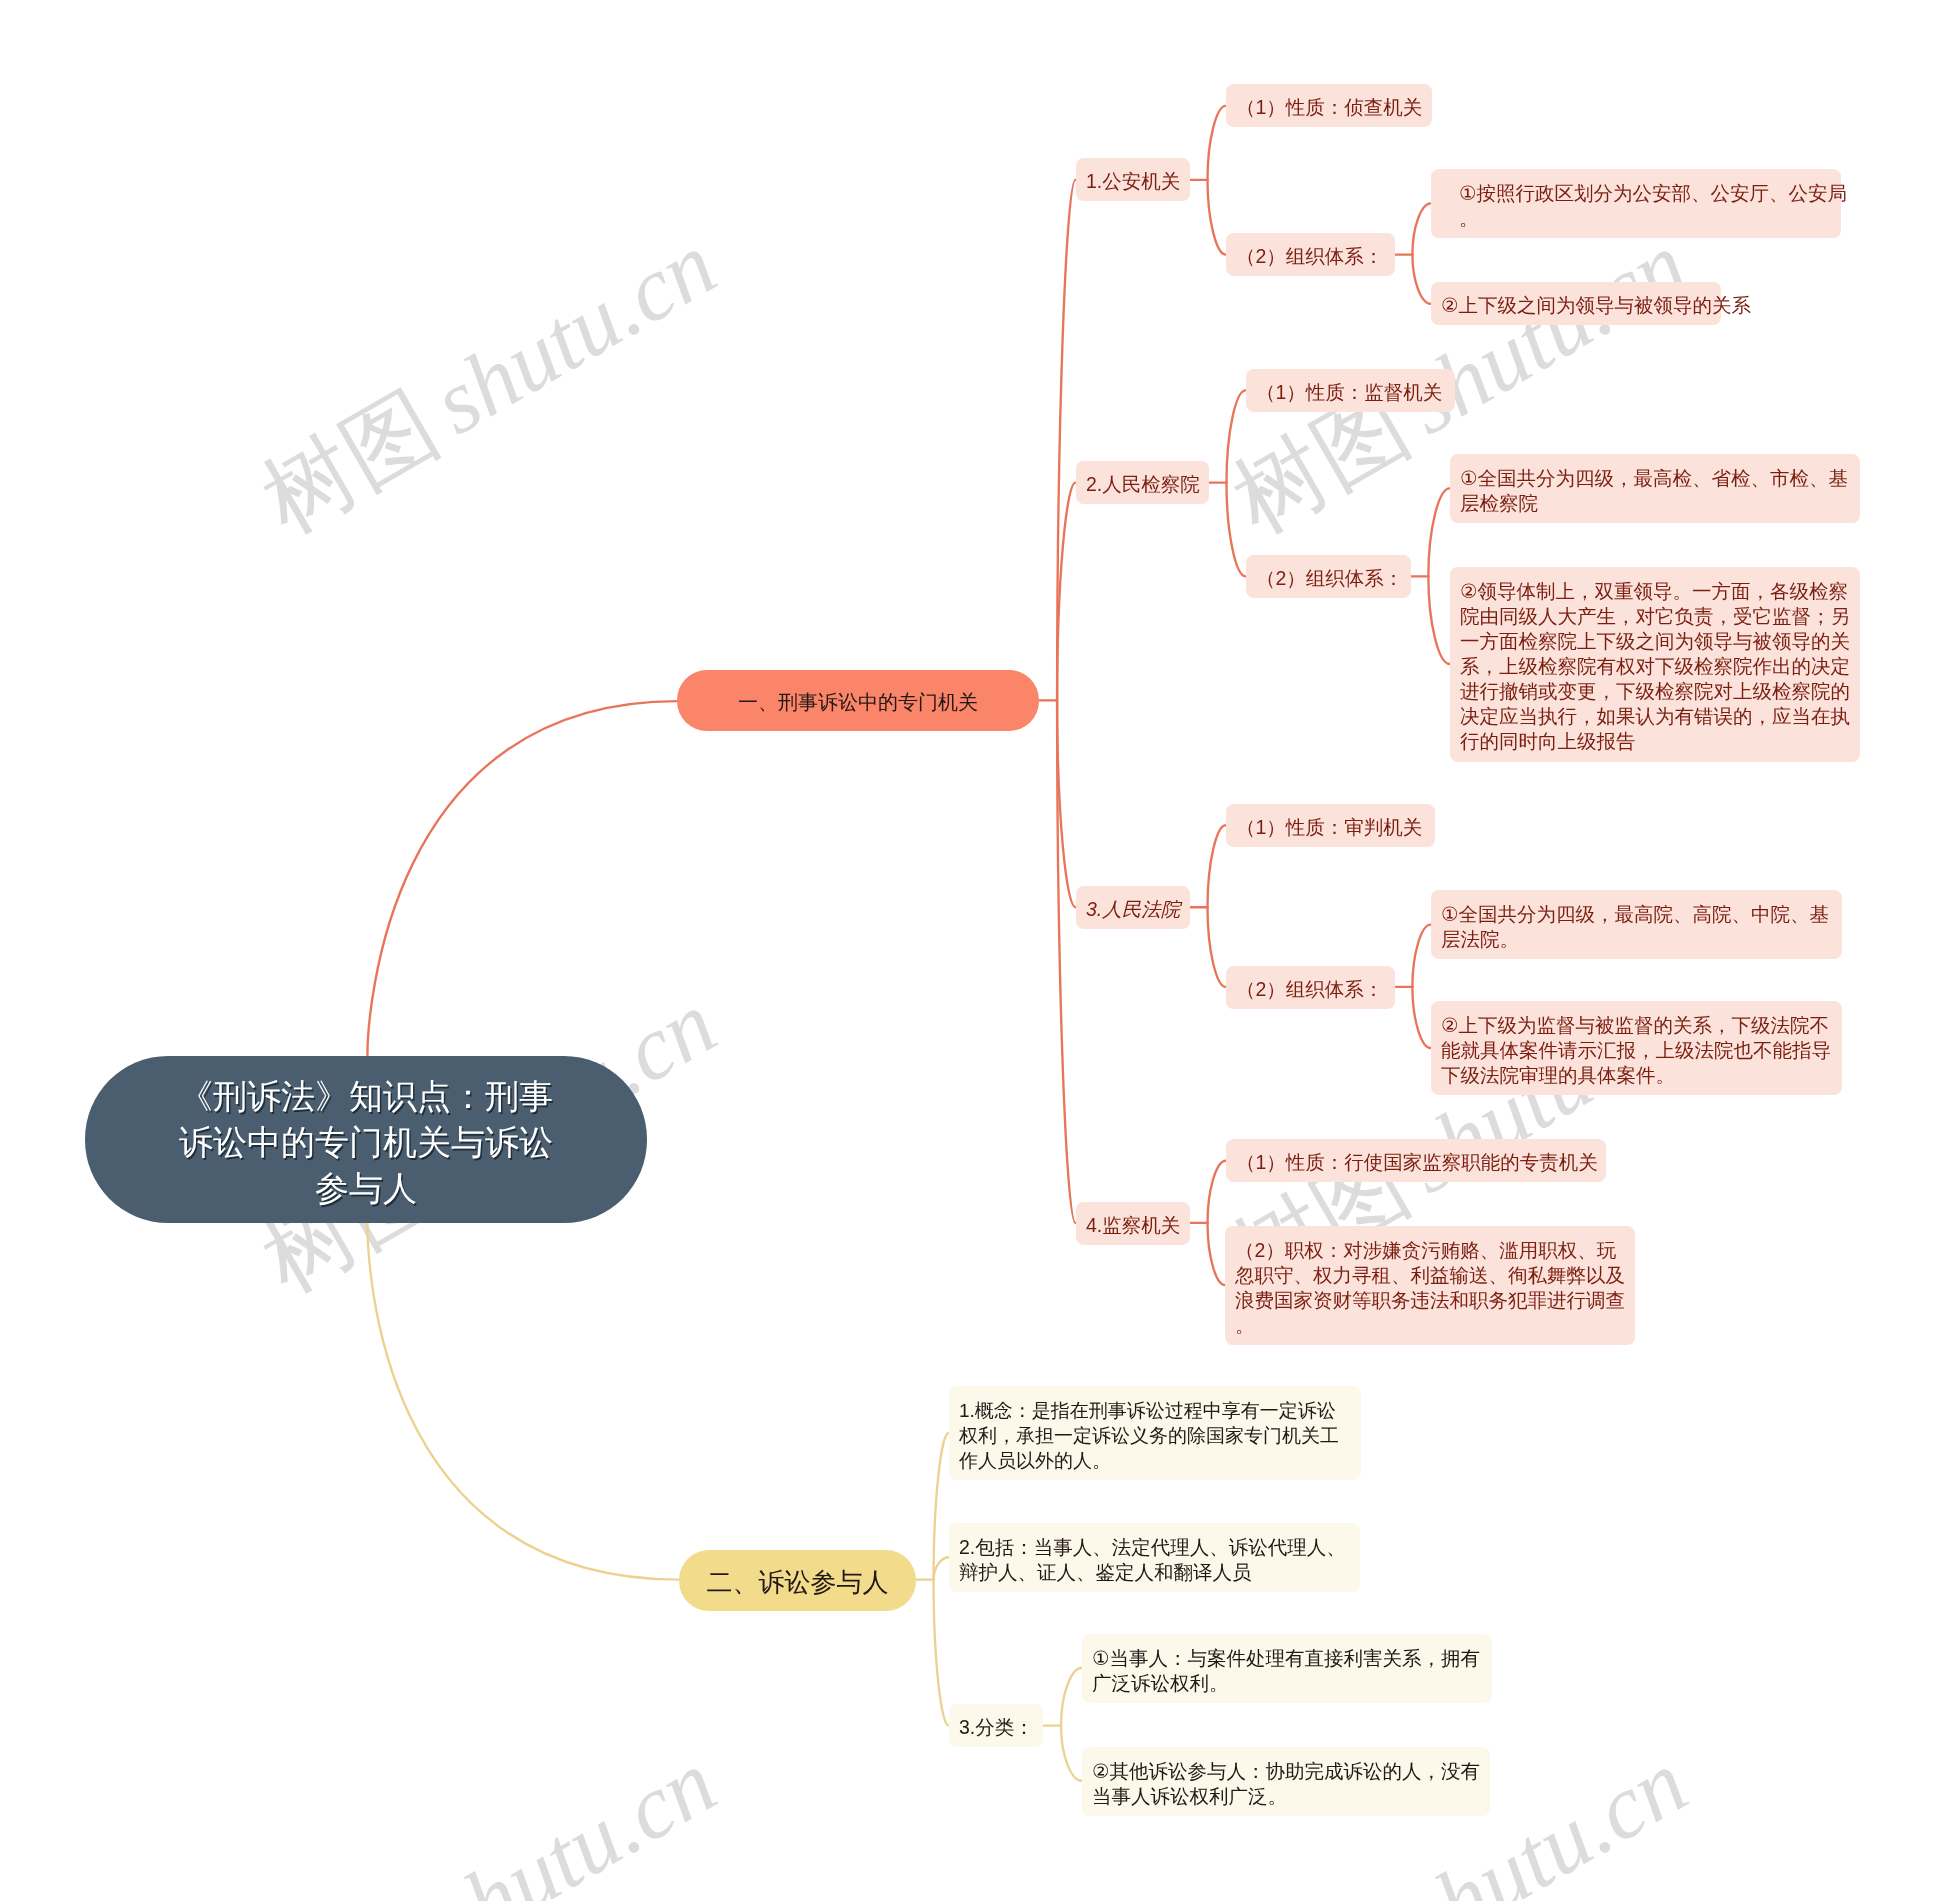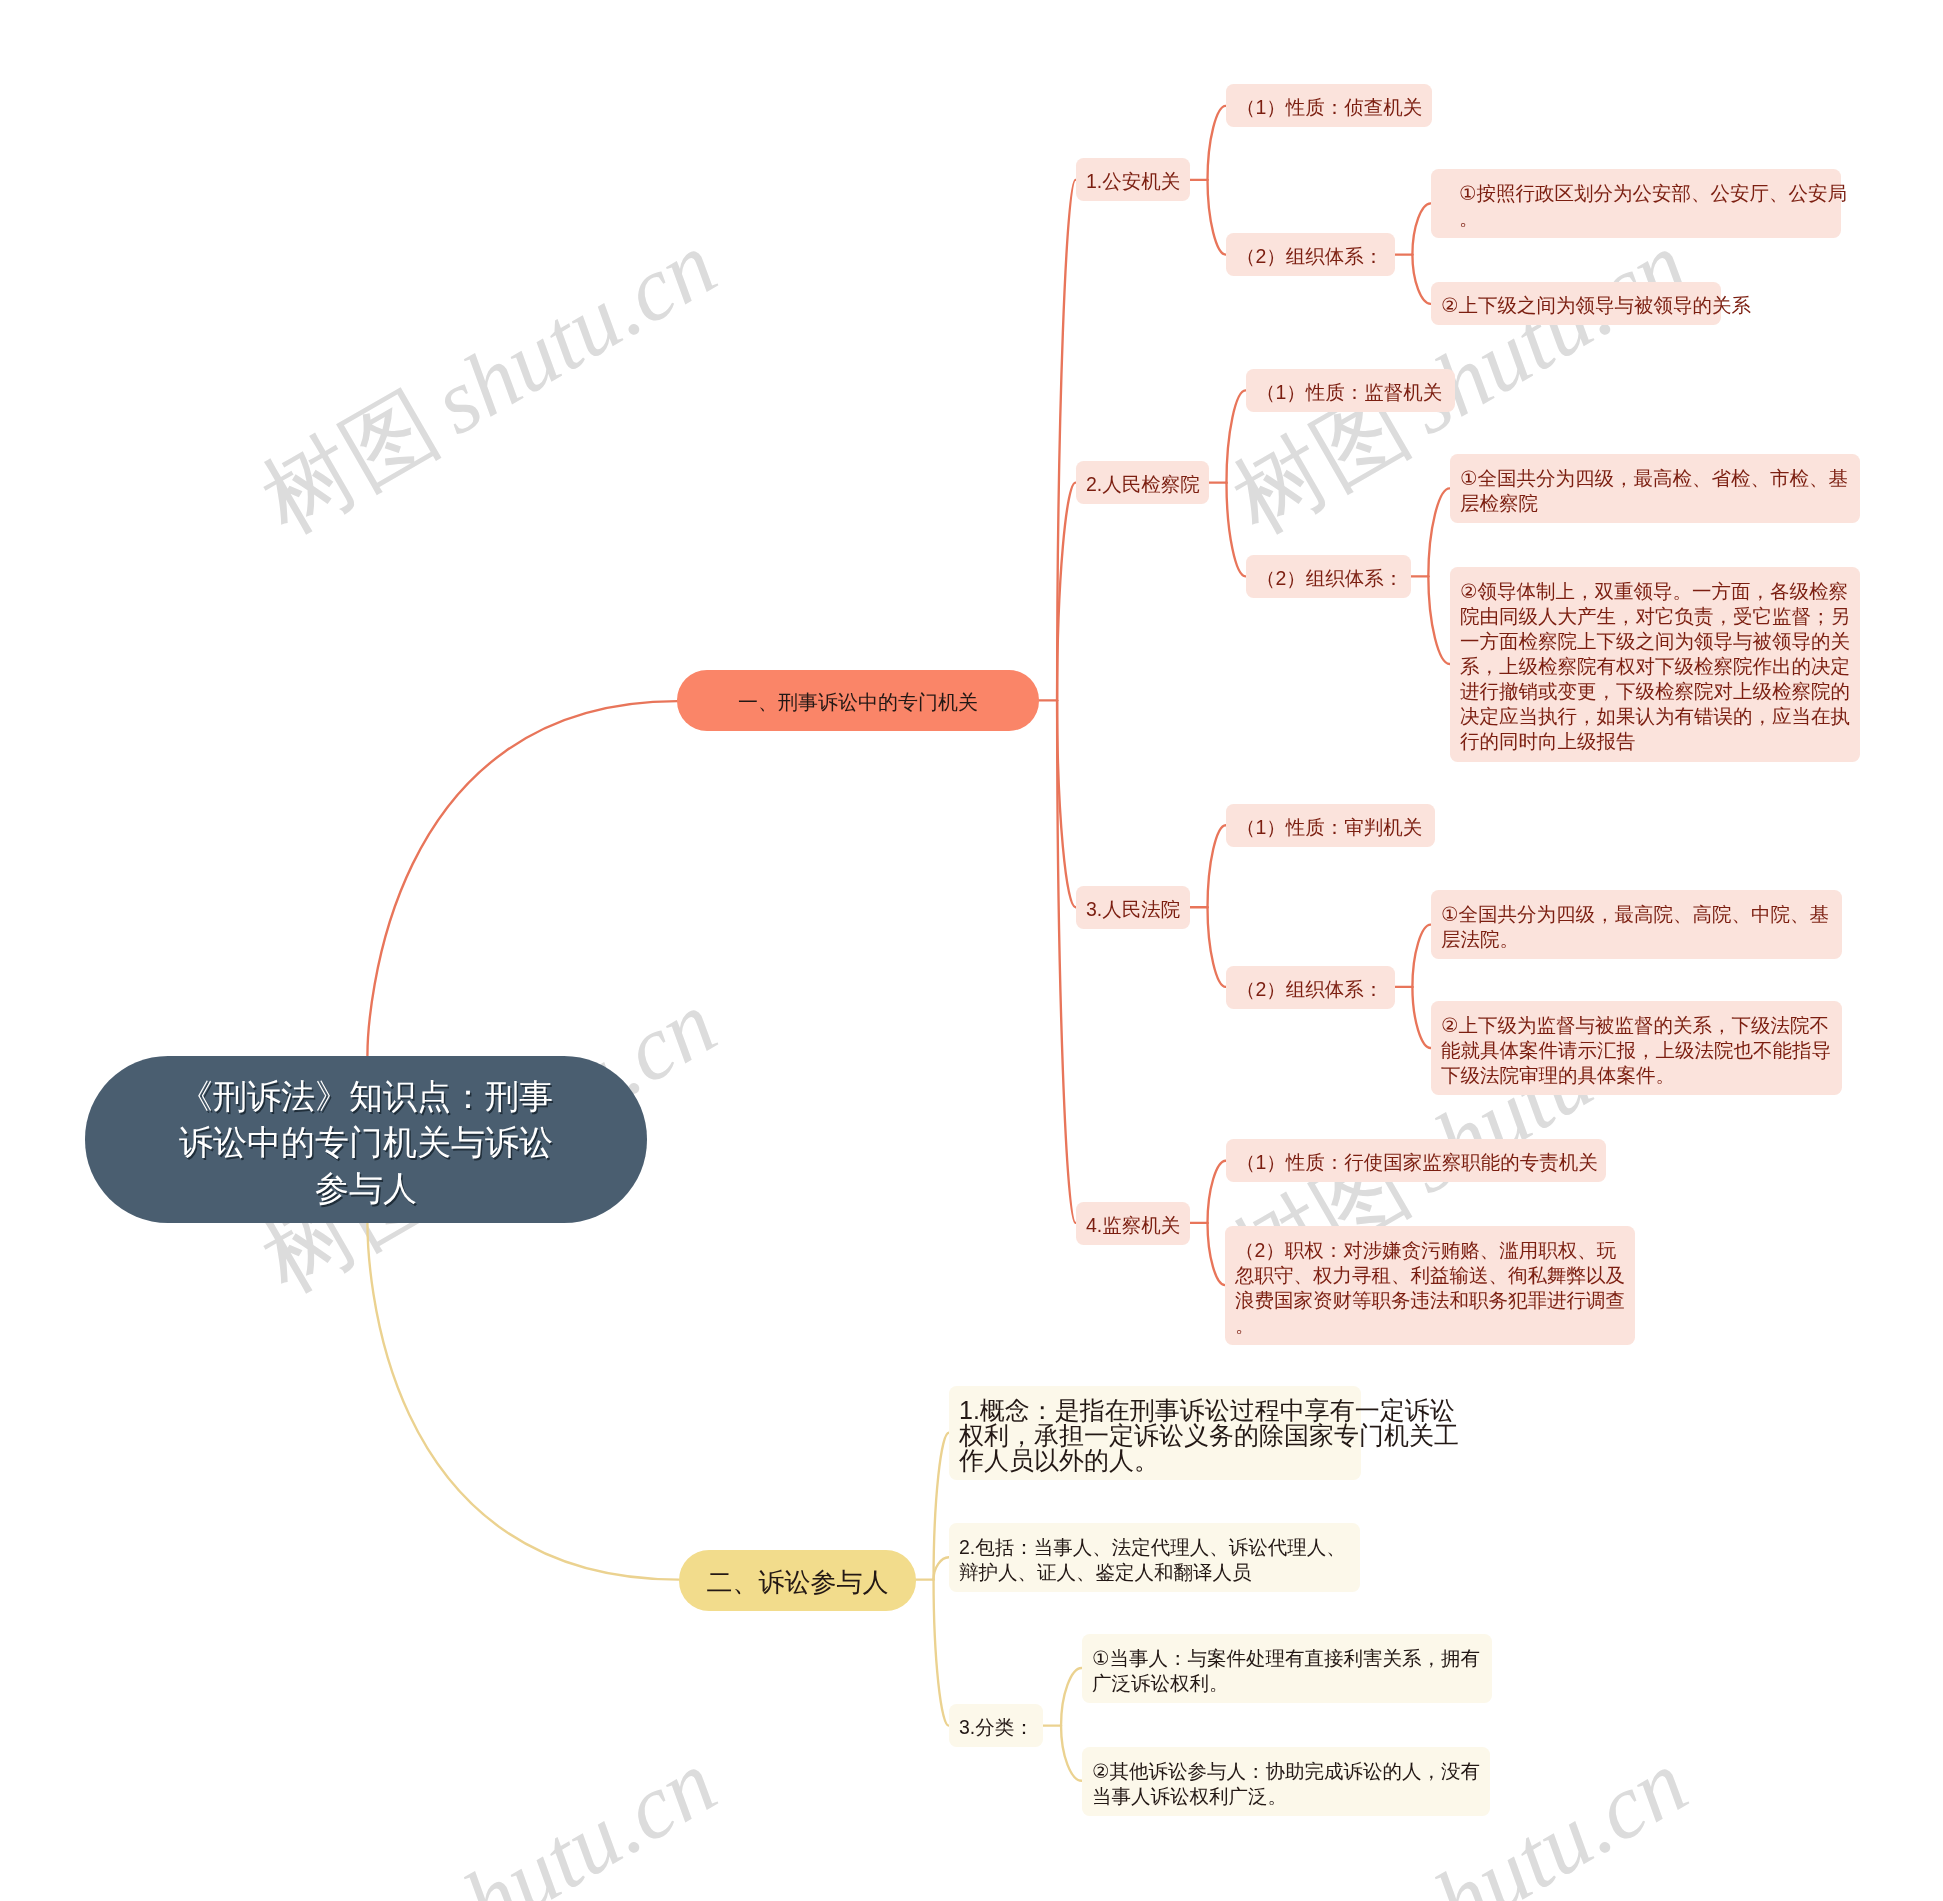--- a/index.html
+++ b/index.html
@@ -125,21 +125,21 @@
       </div>
       <div class="node k-pink" style="left: 1450px; top: 567px; width: 410px; height: 195px;">
         <div class="lbl" style="font-size: 19.5px; line-height: 25px; position: relative; top: 2.4px;">②领导体制上，双重领导。一方面，各级检察
 院由同级人大产生，对它负责，受它监督；另
 一方面检察院上下级之间为领导与被领导的关
 系，上级检察院有权对下级检察院作出的决定
 进行撤销或变更，下级检察院对上级检察院的
 决定应当执行，如果认为有错误的，应当在执
 行的同时向上级报告</div>
       </div>
-      <div class="node k-pink" style="left: 1076px; top: 886px; width: 114px; height: 43px;">
+      <div class="node k-pink" style="left: 1076px; top: 886px; width: 114px; height: 43px; font-style: italic;">
         <div class="lbl" style="font-size: 19.5px; line-height: 25px; position: relative; top: 2.4px;">3.人民法院</div>
       </div>
       <div class="node k-pink" style="left: 1226px; top: 804px; width: 209px; height: 43px;">
         <div class="lbl" style="font-size: 19.5px; line-height: 25px; position: relative; top: 2.4px;">（1）性质：审判机关</div>
       </div>
       <div class="node k-pink" style="left: 1226px; top: 966px; width: 169px; height: 43px;">
         <div class="lbl" style="font-size: 19.5px; line-height: 25px; position: relative; top: 2.4px;">（2）组织体系：</div>
       </div>
       <div class="node k-pink" style="left: 1431px; top: 890px; width: 411px; height: 69px;">
         <div class="lbl" style="font-size: 19.5px; line-height: 25px; position: relative; top: 2.4px;">①全国共分为四级，最高院、高院、中院、基
@@ -156,21 +156,21 @@
       <div class="node k-pink" style="left: 1226px; top: 1139px; width: 380px; height: 43px;">
         <div class="lbl" style="font-size: 19.5px; line-height: 25px; position: relative; top: 2.4px;">（1）性质：行使国家监察职能的专责机关</div>
       </div>
       <div class="node k-pink" style="left: 1225px; top: 1226px; width: 410px; height: 119px;">
         <div class="lbl" style="font-size: 19.5px; line-height: 25px; position: relative; top: 2.4px;">（2）职权：对涉嫌贪污贿赂、滥用职权、玩
 忽职守、权力寻租、利益输送、徇私舞弊以及
 浪费国家资财等职务违法和职务犯罪进行调查
 。</div>
       </div>
       <div class="node k-cream" style="left: 949px; top: 1386px; width: 412px; height: 94px;">
-        <div class="lbl" style="font-size: 25px; line-height: 25px; position: relative; top: 2.4px;">1.概念：是指在刑事诉讼过程中享有一定诉讼
+        <div class="lbl" style="font-size: 19px; line-height: 25px; position: relative; top: 2.4px;">1.概念：是指在刑事诉讼过程中享有一定诉讼
 权利，承担一定诉讼义务的除国家专门机关工
 作人员以外的人。</div>
       </div>
       <div class="node k-cream" style="left: 949px; top: 1523px; width: 411px; height: 69px;">
         <div class="lbl" style="font-size: 19.5px; line-height: 25px; position: relative; top: 2.4px;">2.包括：当事人、法定代理人、诉讼代理人、
 辩护人、证人、鉴定人和翻译人员</div>
       </div>
       <div class="node k-cream" style="left: 949px; top: 1704px; width: 94px; height: 43px;">
         <div class="lbl" style="font-size: 19.5px; line-height: 25px; position: relative; top: 2.4px;">3.分类：</div>
       </div>

